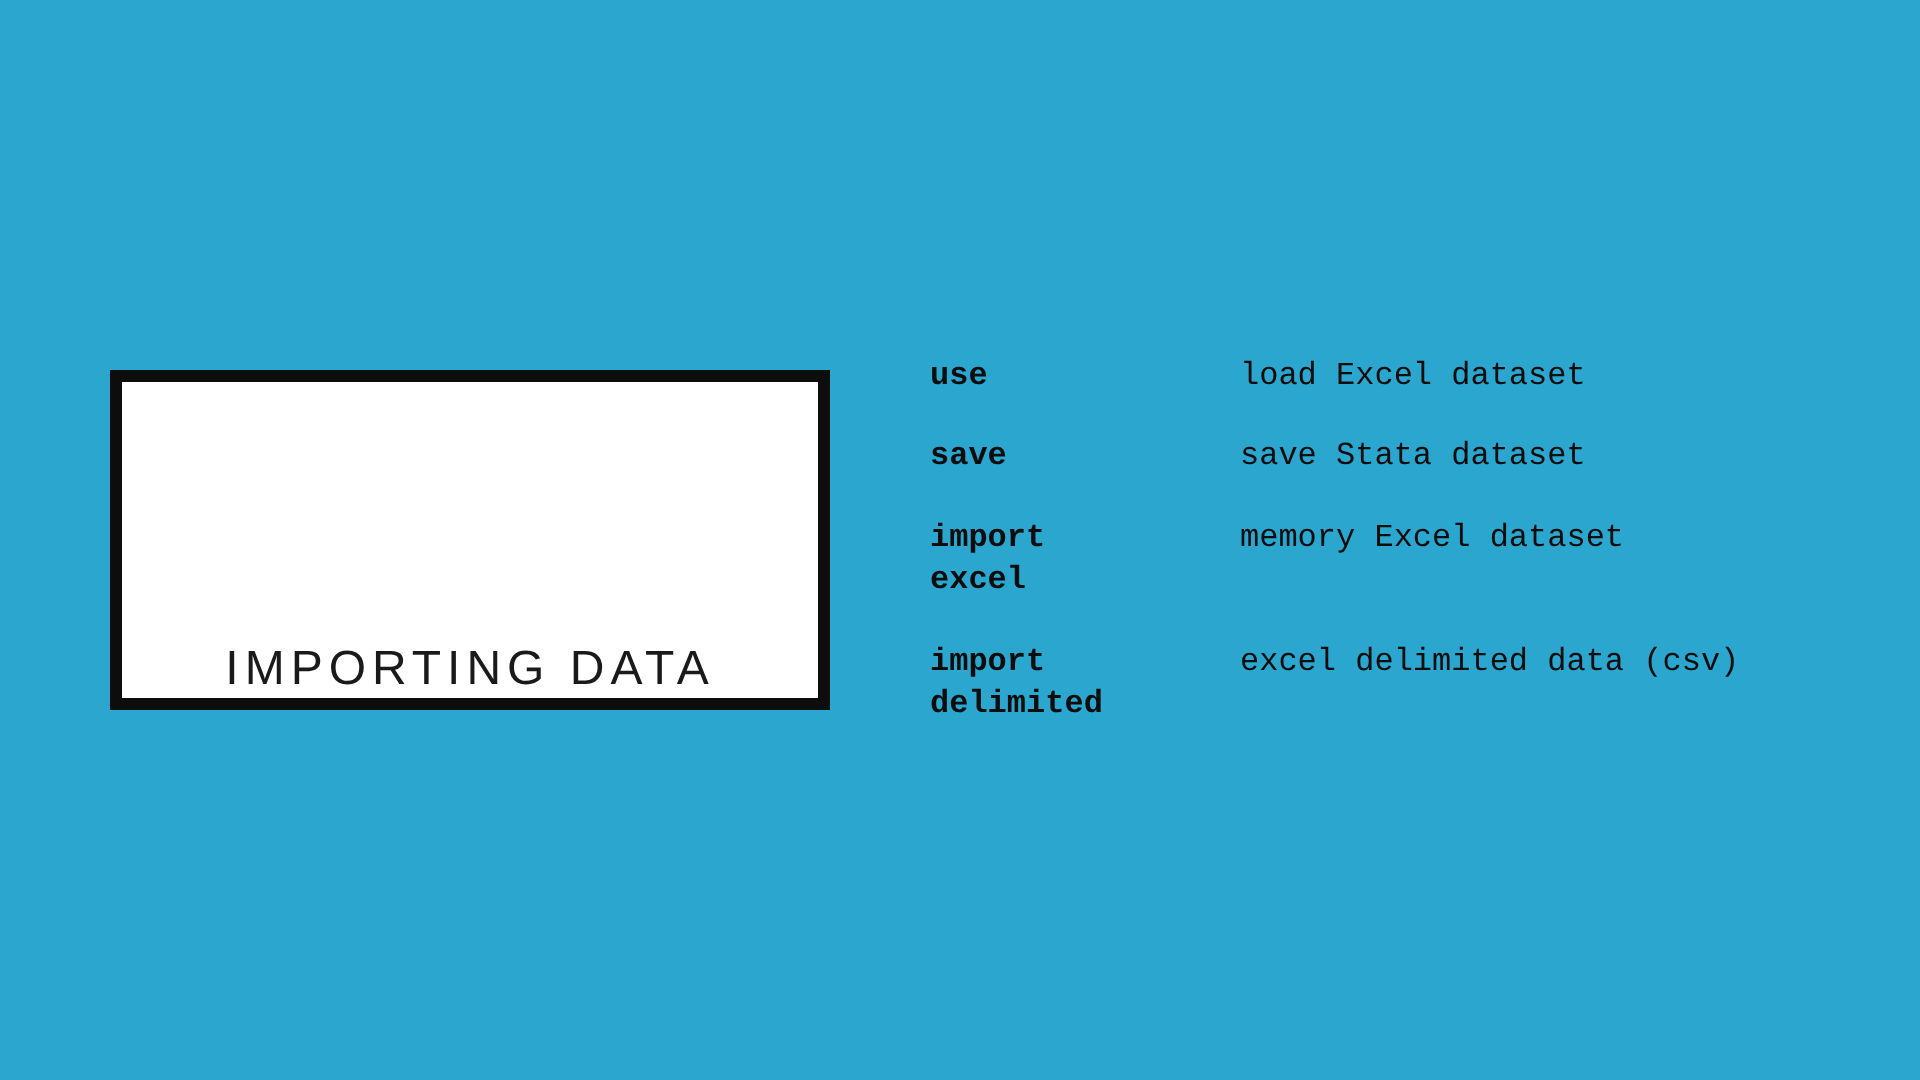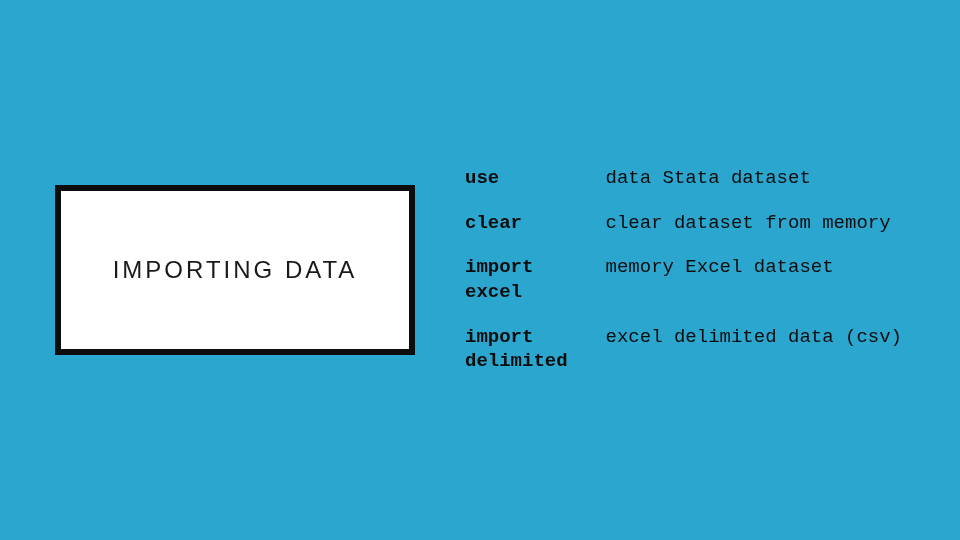--- a/index.html
+++ b/index.html
@@ -16,64 +16,64 @@
     align-items: center;
     gap: 50px;
     padding: 0 40px 0 55px;
   }
   .title-box {
     background: #ffffff;
     border: 6px solid #0d0d0d;
     width: 360px;
     height: 170px;
     display: flex;
-    align-items: center;
+    align-items: flex-end;
     justify-content: center;
     flex-shrink: 0;
   }
   .title-box h1 {
     font-size: 24px;
     font-weight: 400;
     letter-spacing: 3px;
     color: #1a1a1a;
   }
   .cmd-table {
     flex: 1;
     border-collapse: collapse;
   }
   .cmd-table td {
     padding: 10px 18px 10px 0;
     vertical-align: top;
     font-family: "Courier New", Courier, monospace;
-    font-size: 19px;
+    font-size: 16px;
     color: #0d0d0d;
     white-space: pre;
     line-height: 1.3;
   }
   .cmd-table td.cmd {
     font-weight: 700;
     width: 155px;
   }
 </style>
 </head>
 <body>
 
 <div class="slide">
   <div class="title-box">
     <h1>IMPORTING DATA</h1>
   </div>
   <table class="cmd-table">
     <tbody>
       <tr>
         <td class="cmd">use</td>
-        <td>data Stata dataset</td>
+        <td>load Excel dataset</td>
       </tr>
       <tr>
-        <td class="cmd">clear</td>
-        <td>clear dataset from memory</td>
+        <td class="cmd">save</td>
+        <td>save Stata dataset</td>
       </tr>
       <tr>
         <td class="cmd">import
 excel</td>
         <td>memory Excel dataset</td>
       </tr>
       <tr>
         <td class="cmd">import
 delimited</td>
         <td>excel delimited data (csv)</td>

